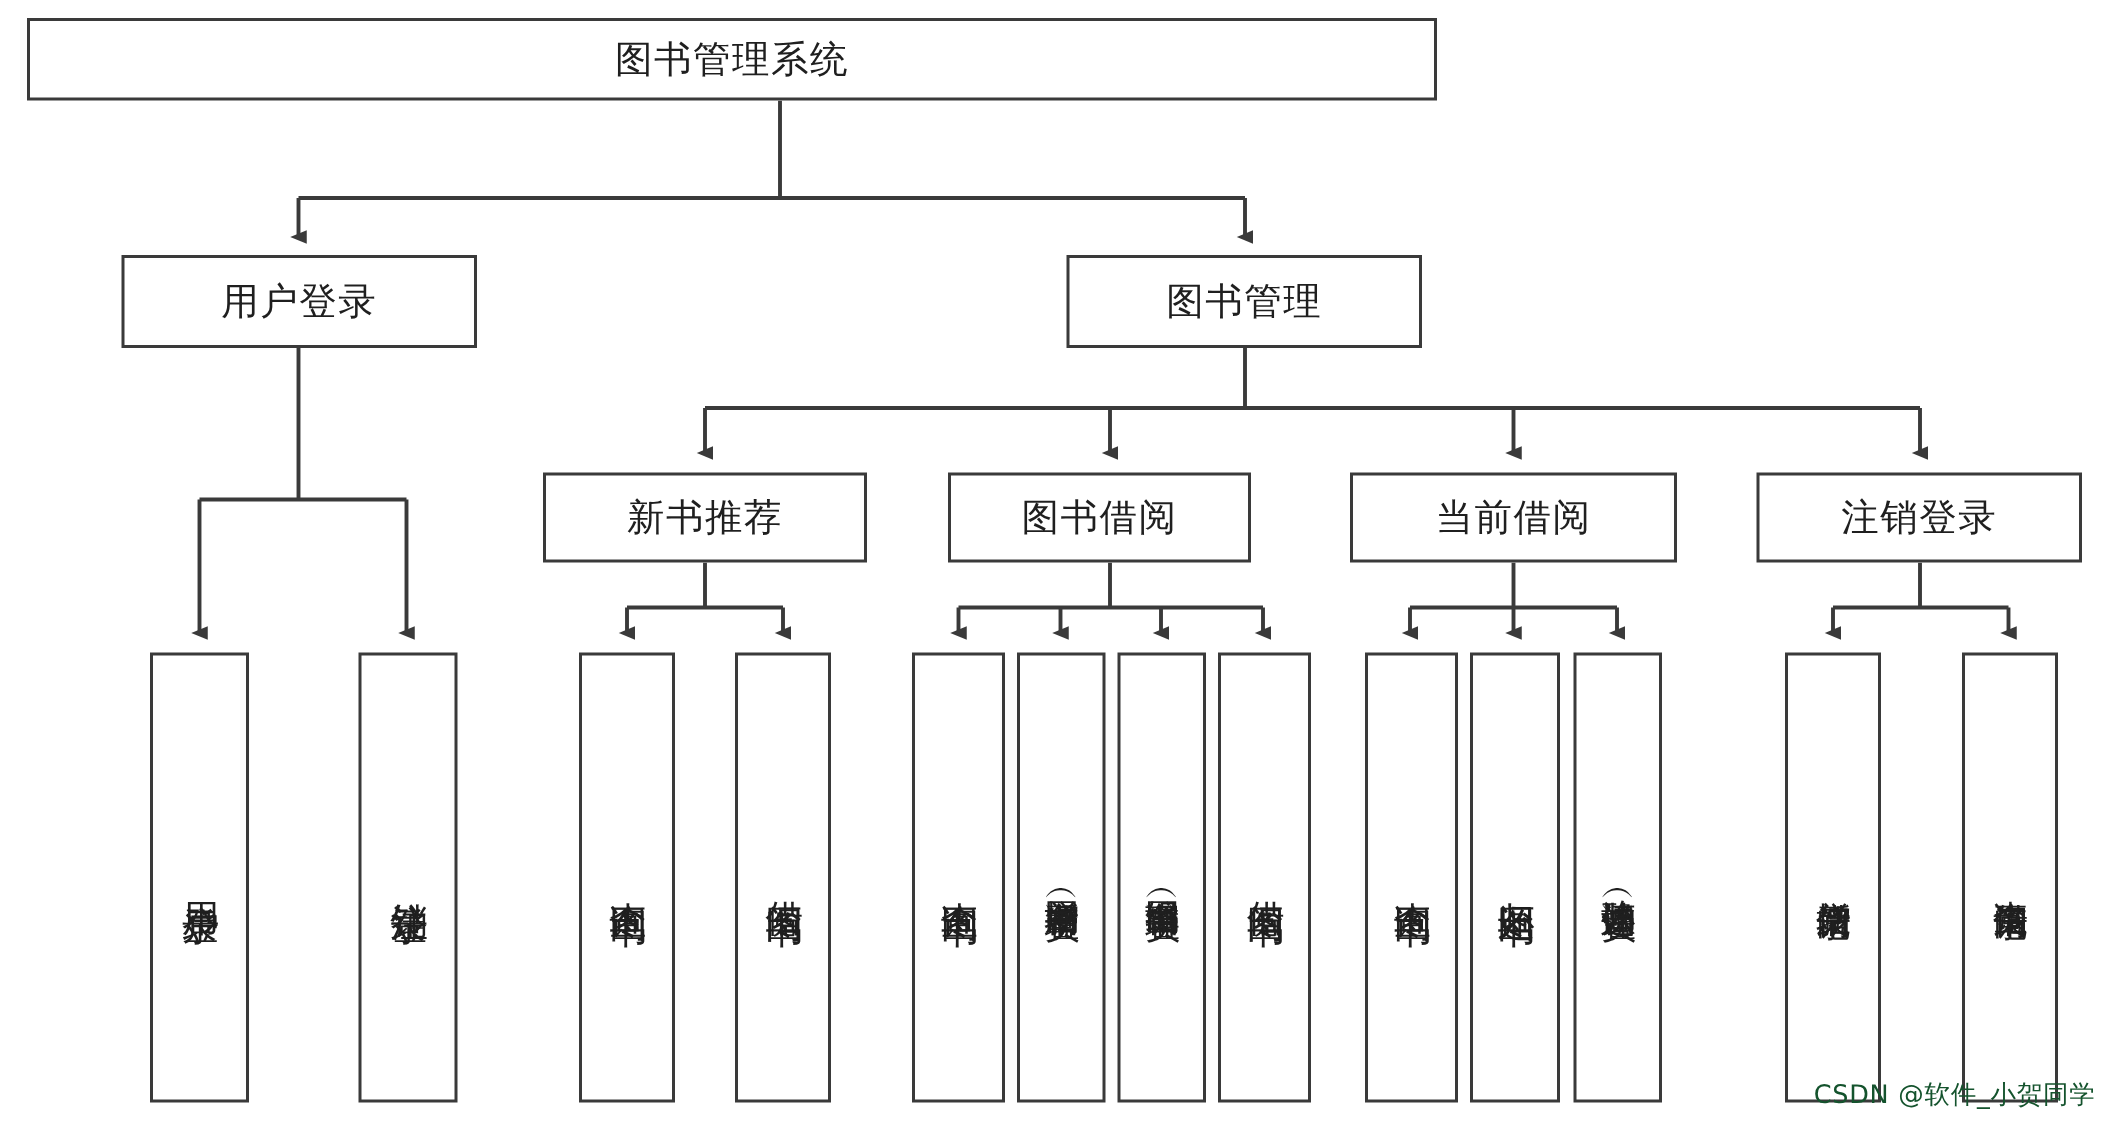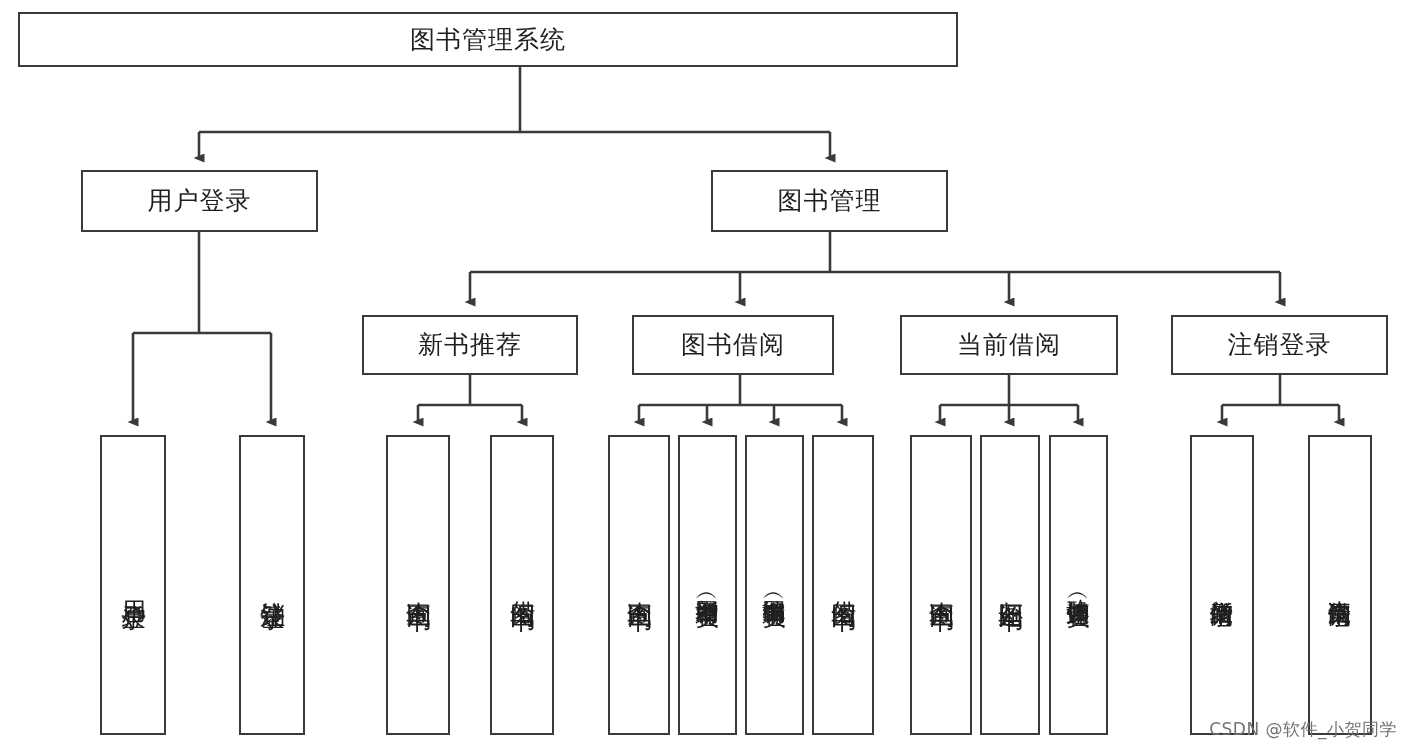--- a/index.html
+++ b/index.html
@@ -67,21 +67,21 @@
   }
   .leaf-text.small {
     font-size: 23px;
     letter-spacing: 1px;
   }
   .watermark {
     position: absolute;
     right: 8px;
     bottom: 6px;
     font-size: 17px;
-    color: #737373;
+    color: #14532d;
     letter-spacing: 0.5px;
     white-space: nowrap;
   }
 </style>
 </head>
 <body>
 
 <div id="canvas">
 
   <svg class="wires" viewBox="0 0 1405 747">

